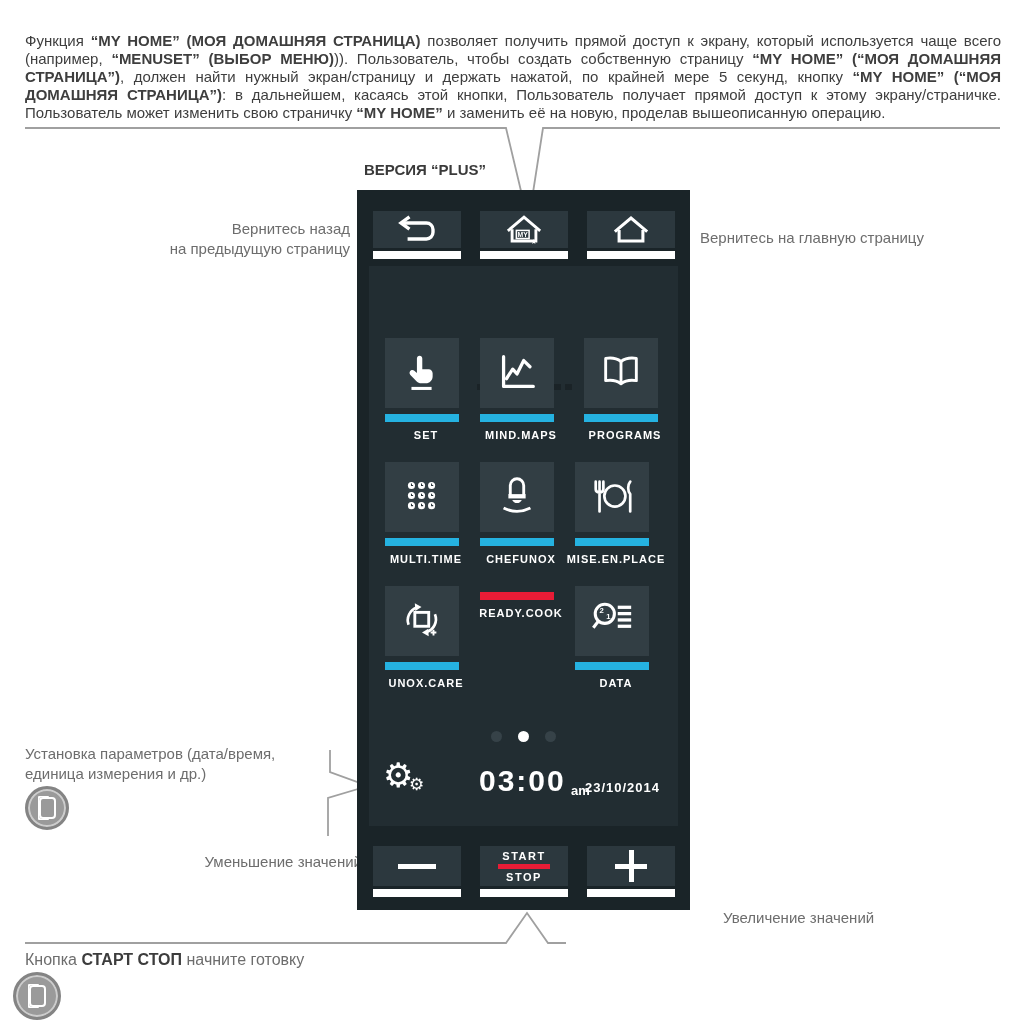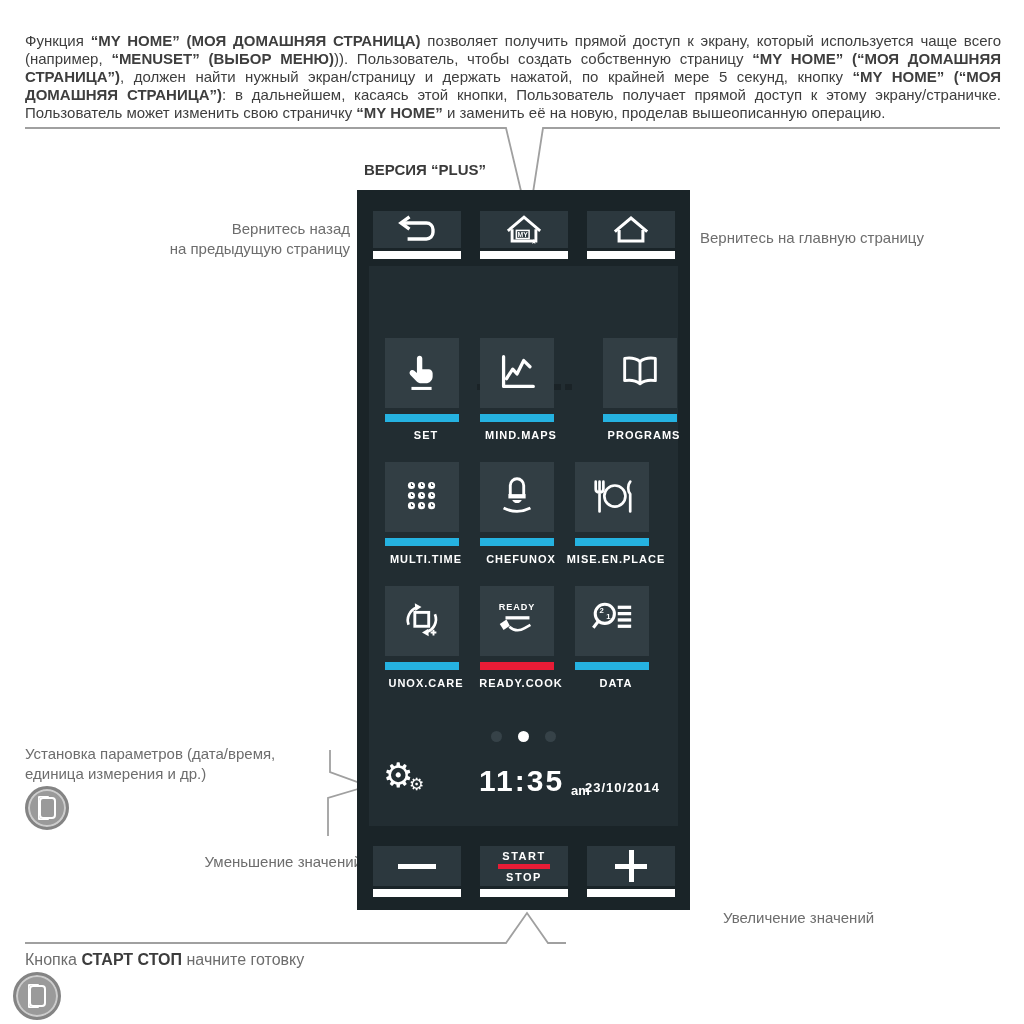--- a/index.html
+++ b/index.html
@@ -168,21 +168,21 @@
           <g fill="none" stroke="#fff" stroke-width="3.4" stroke-linecap="round" stroke-linejoin="round">
             <path d="M10 7v31h31"></path>
             <polyline points="13 30 19.5 20 24 25 31 11 37.5 17.5"></polyline>
           </g>
         </svg>
       </div>
       <div class="cbar" style="background: rgb(37, 178, 225);"></div>
       <div class="tlabel">MIND.MAPS</div>
     </div>
 
-    <div class="tile" style="left:222px;top:148px;padding-left:24px;">
+    <div class="tile" style="left:203px;top:148px;padding-left:24px;">
       <div class="face">
         <svg width="46" height="46" viewBox="0 0 48 48">
           <g fill="none" stroke="#fff" stroke-width="3" stroke-linejoin="round">
             <path d="M24 12c-4-3-10-4.2-16-3.2V32c6-1 12 .2 16 3.2 4-3 10-4.2 16-3.2V8.8C34 7.8 28 9 24 12z"></path>
             <path d="M24 12v23"></path>
           </g>
         </svg>
       </div>
       <div class="cbar" style="background: rgb(37, 178, 225);"></div>
       <div class="tlabel">PROGRAMS</div>
@@ -250,28 +250,20 @@
           <polygon points="16.5,5.5 23.5,9.5 17,13.5" fill="#fff"></polygon>
           <polygon points="31,40 24,36 30.5,32" fill="#fff"></polygon>
           <path d="M36 33v6M33 36h6" stroke="#fff" stroke-width="2" fill="none"></path>
         </svg>
       </div>
       <div class="cbar" style="background: rgb(37, 178, 225);"></div>
       <div class="tlabel">UNOX.CARE</div>
     </div>
 
     <div class="tile" style="left:123px;top:396px;">
-      <div class="face">
-        <svg width="46" height="46" viewBox="0 0 48 48">
-          <text x="24" y="13" fill="#fff" font-size="9.5" font-weight="bold" text-anchor="middle" letter-spacing="1">READY</text>
-          <rect x="12" y="19" width="25" height="3.4" fill="#fff"></rect>
-          <polygon points="6,27 13,22.5 16.5,29 10,33.5" fill="#fff"></polygon>
-          <path d="M16 30c5 4.5 11 4.5 16 1.5l6-3.5" stroke="#fff" stroke-width="2.6" fill="none"></path>
-        </svg>
-      </div>
       <div class="cbar" style="background: rgb(232, 28, 54);"></div>
       <div class="tlabel">READY.COOK</div>
     </div>
 
     <div class="tile" style="left:218px;top:396px;">
       <div class="face">
         <svg width="46" height="46" viewBox="0 0 48 48">
           <circle cx="16.5" cy="16.5" r="10" fill="none" stroke="#fff" stroke-width="3.2"></circle>
           <path d="M9.5 24.5 4.5 31" stroke="#fff" stroke-width="3.2"></path>
           <text x="11" y="16" font-size="8" font-weight="bold" fill="#fff">2</text>
@@ -291,21 +283,21 @@
     <div class="dots">
       <span class="dot off"></span>
       <span class="dot on"></span>
       <span class="dot off"></span>
     </div>
 
     <div class="gear">
       <span class="g1">⚙</span>
       <span class="g2">⚙</span>
     </div>
-    <div class="time">11:35</div>
+    <div class="time">03:00</div>
     <div class="ampm">am</div>
     <div class="date">23/10/2014</div>
 
     <div class="ctrlrow">
       <div class="ctrl">
         <div class="face">
             <div class="minusbar"></div>
           </div>
         <div class="underbar"></div>
       </div>

